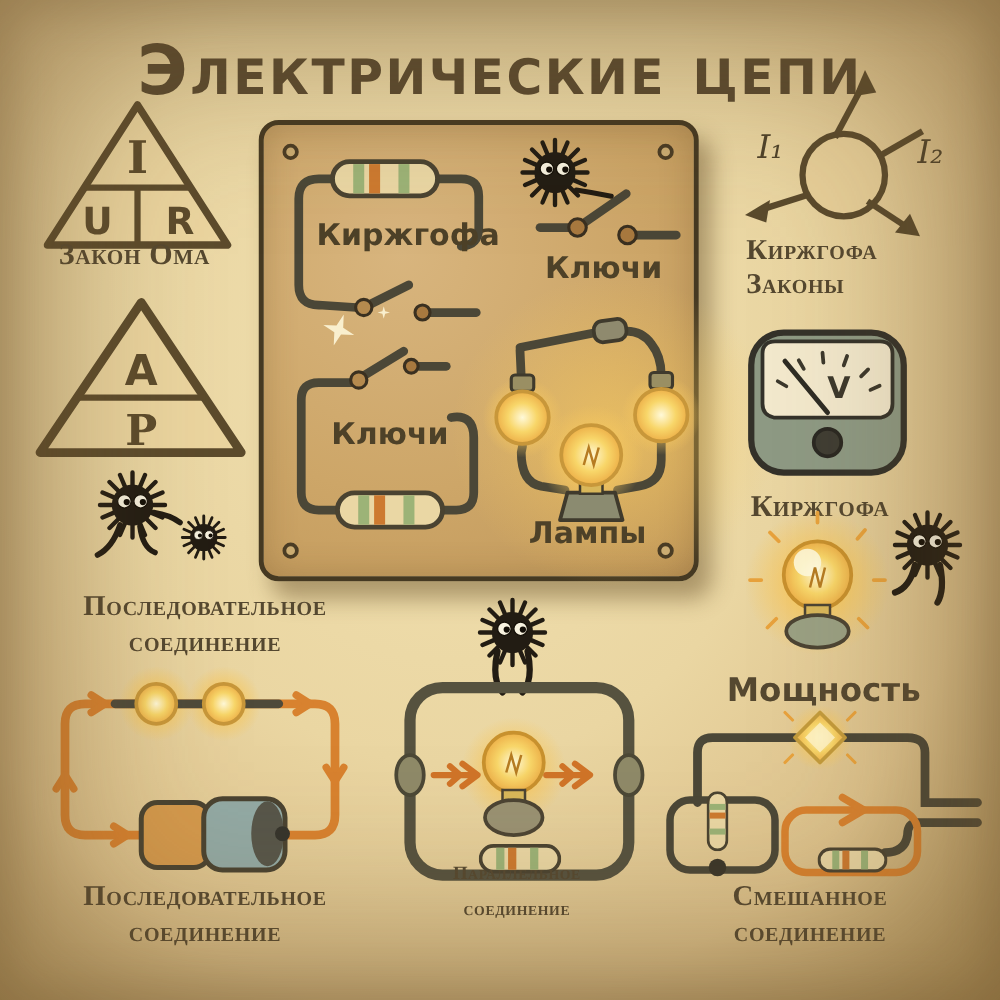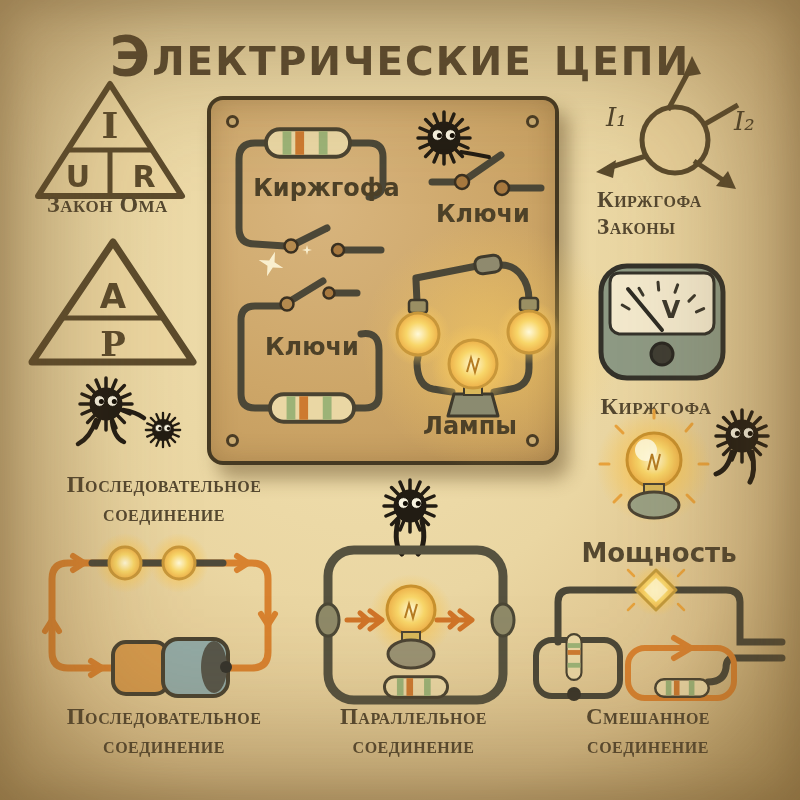--- a/index.html
+++ b/index.html
@@ -277,21 +277,21 @@
     <path d="M128,22 L140,34 L128,46 L116,34 Z" fill="#fff3c2" opacity=".9"></path>
     <g stroke="#e8a23c" stroke-width="2.5" stroke-linecap="round">
       <path d="M100,14 L106,20 M156,14 L150,20 M100,54 L106,48 M156,54 L150,48"></path>
     </g>
   </svg>
 
   <div class="label sc" style="left:18px;top:702px;width:292px;font-size:23px;line-height:29px;">
     <div>Последовательное</div>
     <div>соединение</div>
   </div>
-  <div class="label sc" style="left:296px;top:702px;width:235px;font-size:23px;line-height:29px;">
+  <div class="label sc" style="left:296px;top:685px;width:235px;font-size:15px;line-height:29px;">
     <div>Параллельное</div>
     <div>соединение</div>
   </div>
   <div class="label sc" style="left:528px;top:702px;width:240px;font-size:23px;line-height:29px;">
     <div>Смешанное</div>
     <div>соединение</div>
   </div>
 
   <div id="vignette"></div>
 </div>

